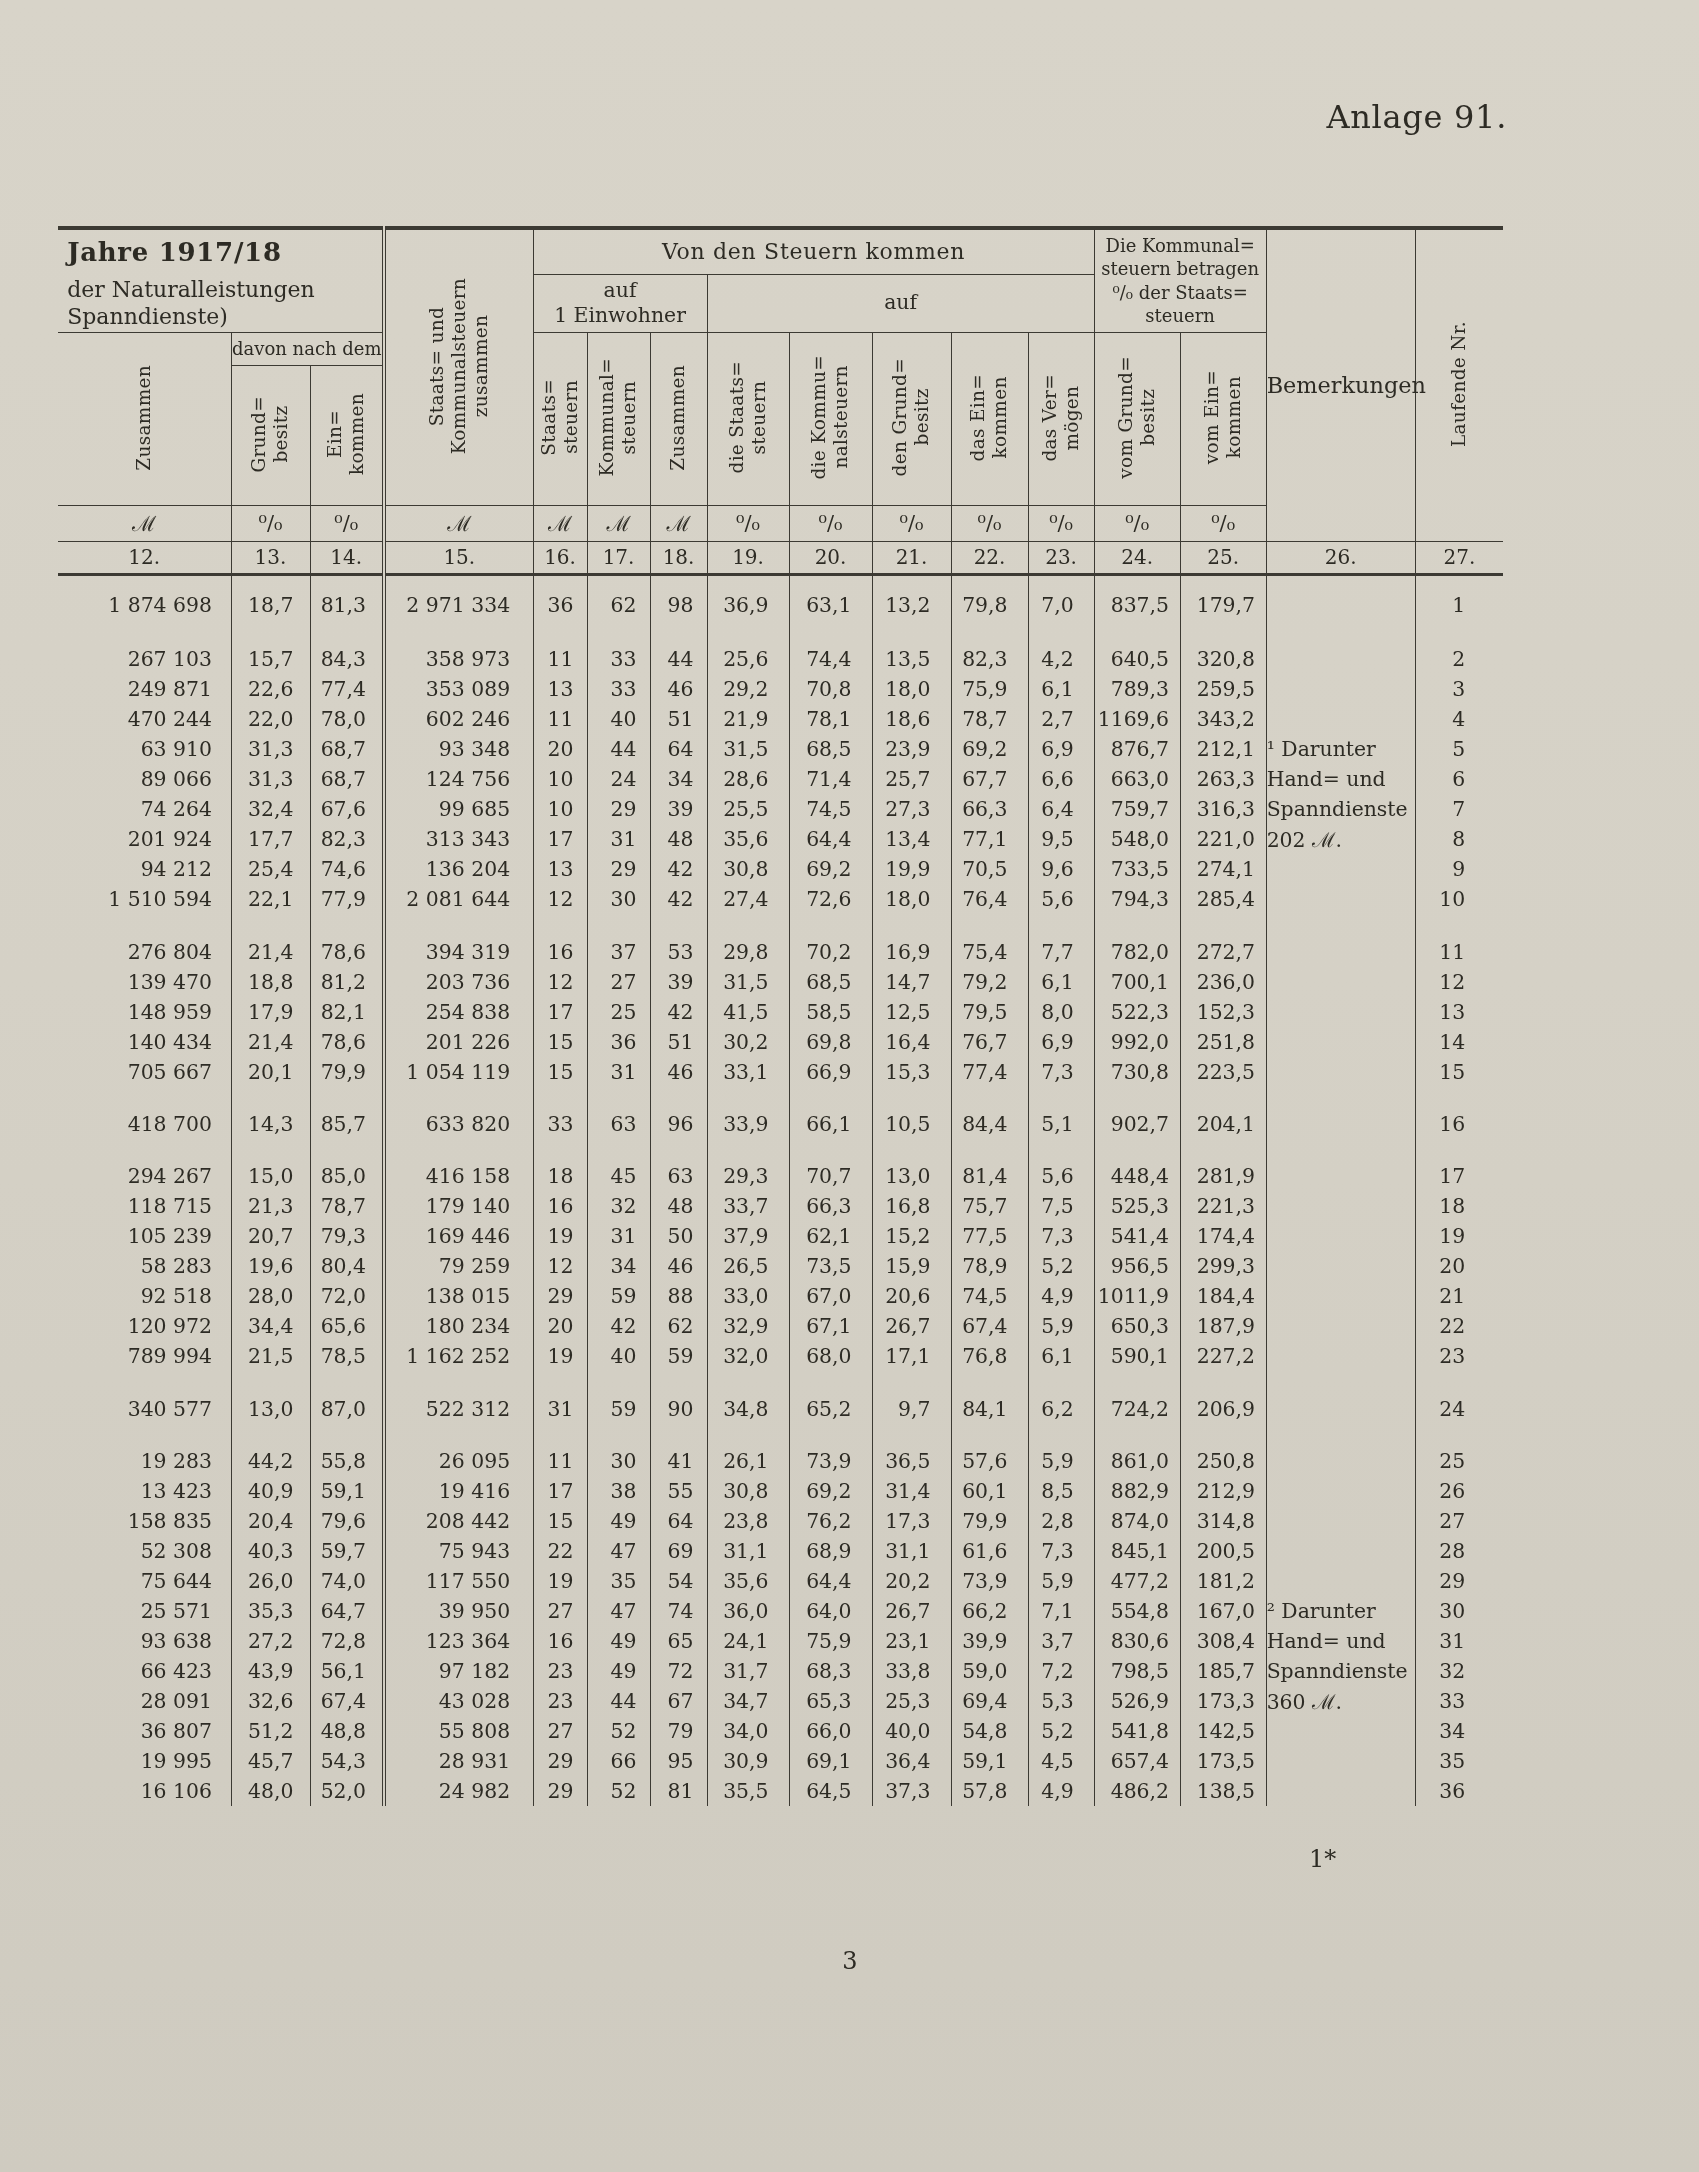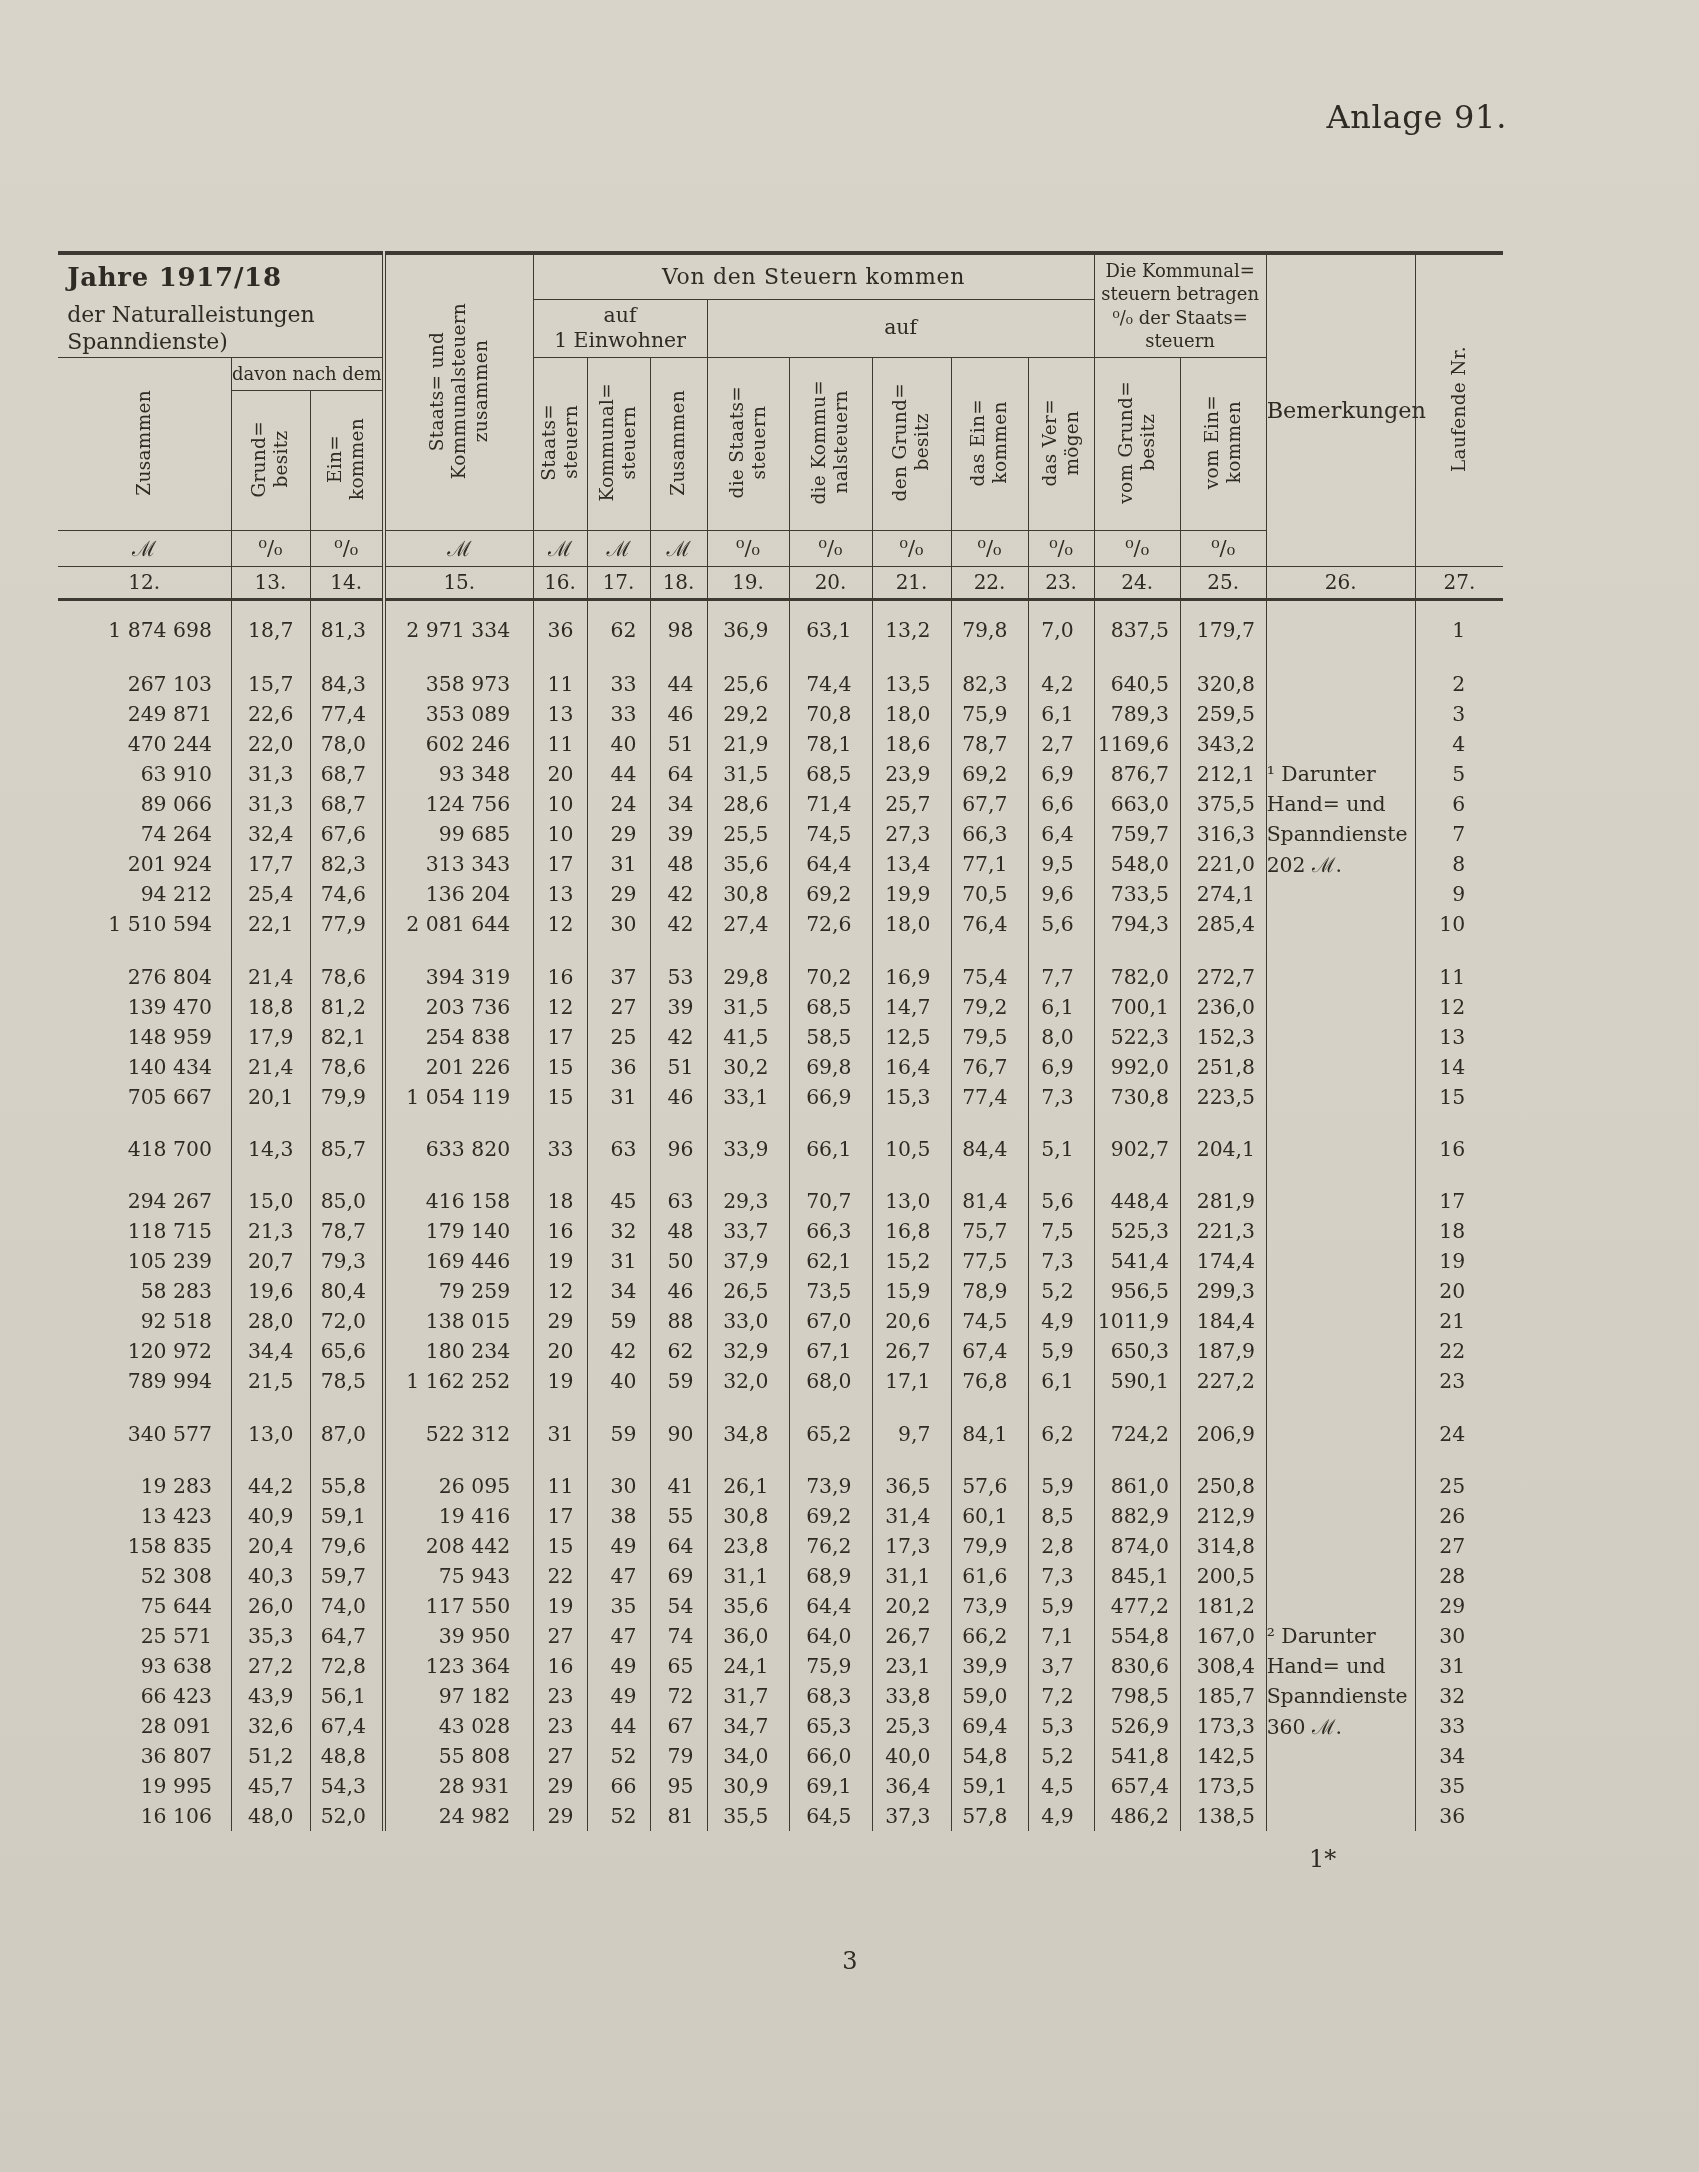--- a/index.html
+++ b/index.html
@@ -12,21 +12,21 @@
   .sheet{
     position:relative;
     width:1700px;height:2172px;
     background:linear-gradient(180deg,#d8d4c9 0%,#d5d1c6 45%,#cfcbc0 100%);
     font-family:"DejaVu Serif","Liberation Serif",serif;
     color:var(--ink);
     overflow:hidden;
   }
   .anlage{position:absolute;top:98px;right:193px;font-size:32px;letter-spacing:0.7px;}
   .doc-title{position:absolute;top:142px;left:83px;font-size:32px;font-weight:700;letter-spacing:0.7px;}
-  .tablewrap{position:absolute;top:251px;left:58px;}
+  .tablewrap{position:absolute;top:226px;left:58px;}
   table{border-collapse:collapse;table-layout:fixed;width:1444px;}
   th,td{padding:0;}
   th{font-weight:400;color:var(--ink);}
   thead tr.hr1 > th{border-top:4.6px solid var(--line);}
   .bl{border-left:1.3px solid var(--line);}
   .dleft{border-left:4.6px double var(--line);}
   .bb{border-bottom:1.3px solid var(--line);}
   tr.hr1{height:42px;} tr.hr2{height:53px;} tr.hr3a{height:33px;} tr.hr3b{height:140px;}
   tr.hr-units{height:36px;} tr.hr-nums{height:33px;margin-top:24px;}
   .h-left{text-align:left;vertical-align:top;padding:6.6px 0 0 9.2px;}
@@ -299,21 +299,21 @@
             <td class="c15">124 756</td>
             <td class="c16">10</td>
             <td class="c17">24</td>
             <td class="c18">34</td>
             <td class="c19">28,6</td>
             <td class="c20">71,4</td>
             <td class="c21">25,7</td>
             <td class="c22">67,7</td>
             <td class="c23">6,6</td>
             <td class="c24">663,0</td>
-            <td class="c25">375,5</td>
+            <td class="c25">263,3</td>
             <td class="c26">Hand= und</td>
             <td class="c27">6</td>
           </tr>
           <tr>
             <td class="c12">74 264</td>
             <td class="c13">32,4</td>
             <td class="c14">67,6</td>
             <td class="c15">99 685</td>
             <td class="c16">10</td>
             <td class="c17">29</td>

